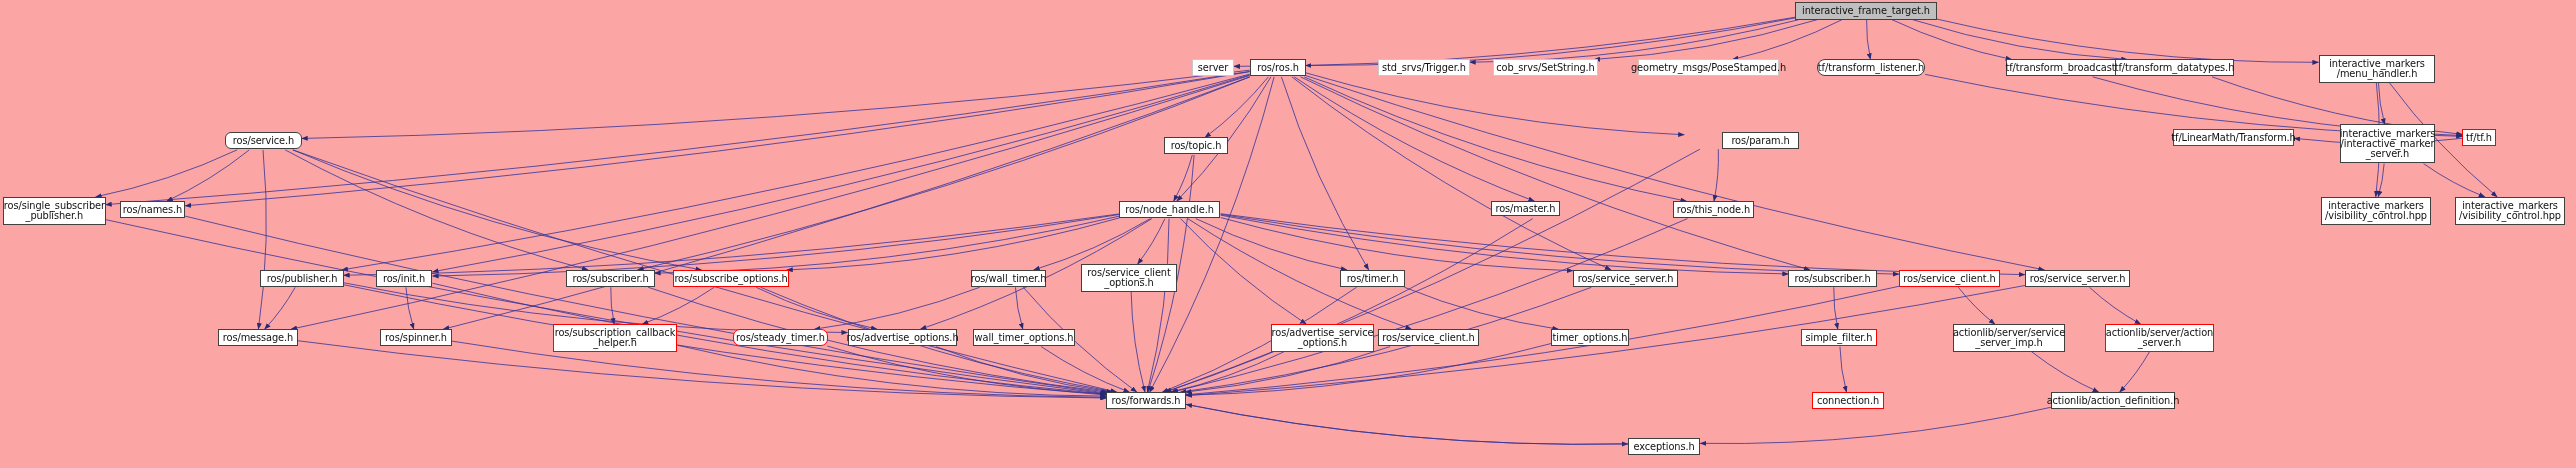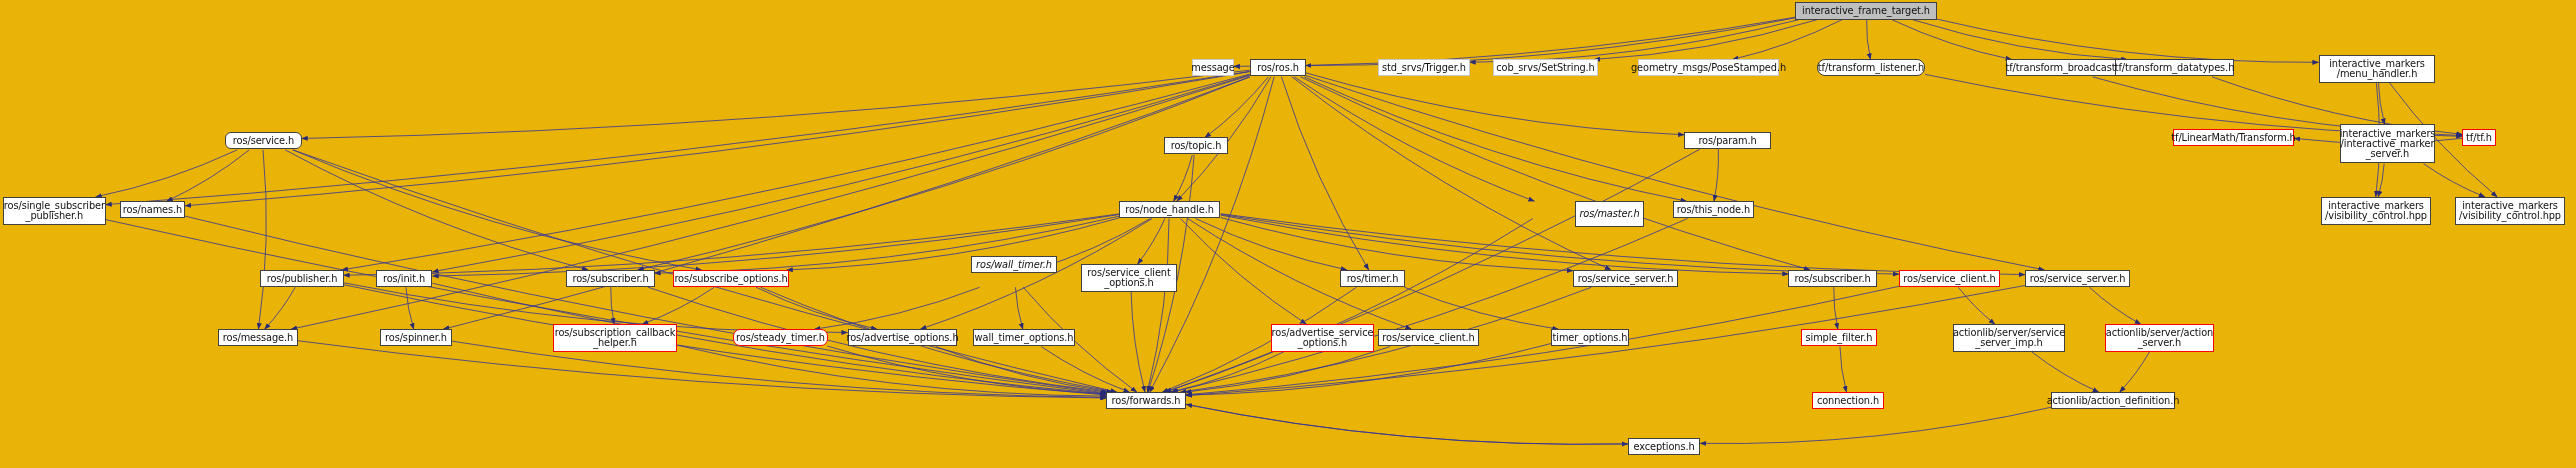--- a/index.html
+++ b/index.html
@@ -1,20 +1,20 @@
 <!DOCTYPE html>
 <html style="font-size:11.6px"><head>
 <meta charset="utf-8">
 <style>
   html,body{margin:0;padding:0;background:#ffffff;}
   #canvas{
     position:relative;
     width:2576px;
     height:469px;
-    background:#eab308;
+    background:#fca5a5;
     font-family:"DejaVu Sans","Liberation Sans",sans-serif;
     overflow:hidden;
   }
   #edges{position:absolute;left:0;top:0;width:2576px;height:469px;pointer-events:none;}
   .node{
     position:absolute;
     box-sizing:border-box;
     background:#ffffff;
     border:0.7px solid #404040;
     color:#101010;
@@ -149,53 +149,53 @@
         <path d="M2972.4,486.0 Q2955.0,516.5 2930.9,542.0" marker-end="url(#ah)"></path>
         <path d="M1640.0,558.9 Q1942.5,620.1 2251.0,613.5" marker-end="url(#ah)"></path>
         <path d="M2836.0,562.9 Q2596.5,617.0 2351.0,612.8" marker-end="url(#ah)"></path>
         <path d="M146.0,303.4 Q832.2,457.4 1530.0,544.4" marker-end="url(#ah)"></path>
         <path d="M256.0,298.6 Q886.6,454.4 1530.0,543.4" marker-end="url(#ah)"></path>
         <path d="M2251.0,613.5 Q1942.5,620.1 1640.0,558.9" marker-end="url(#ah)"></path>
       </g>
   </svg>
   <div id="node-layer">
       <div class="node root" style="left: 1795px; top: 2.2px; width: 142px; height: 17.4px; border-width: 1.2px;">interactive_frame_target.h</div>
-      <div class="node plain" style="left: 1192px; top: 59px; width: 42px; height: 17.4px;">message</div>
+      <div class="node plain" style="left: 1192px; top: 59px; width: 42px; height: 17.4px;">server</div>
       <div class="node" style="left: 1250px; top: 59px; width: 56px; height: 17.4px; border-width: 1.2px;">ros/ros.h</div>
       <div class="node plain" style="left: 1378px; top: 59px; width: 92px; height: 17.4px;">std_srvs/Trigger.h</div>
       <div class="node plain" style="left: 1493px; top: 59px; width: 105px; height: 17.4px;">cob_srvs/SetString.h</div>
       <div class="node plain" style="left: 1638px; top: 59px; width: 141px; height: 17.4px;">geometry_msgs/PoseStamped.h</div>
       <div class="node" style="left: 1817px; top: 59px; width: 108px; height: 17.4px; border-radius: 8px;">tf/transform_listener.h</div>
       <div class="node" style="left: 1974px; top: 59px; width: 127px; height: 17.4px; margin-left: 32px;">tf/transform_broadcaster.h</div>
       <div class="node" style="left: 2115px; top: 59px; width: 119px; height: 17.4px;">tf/transform_datatypes.h</div>
       <div class="node" style="left: 2319px; top: 55px; width: 116px; height: 27.5px;">interactive_markers
 /menu_handler.h</div>
       <div class="node" style="left: 225px; top: 132px; width: 77px; height: 17.4px; border-radius: 6px;">ros/service.h</div>
       <div class="node" style="left: 1164px; top: 137px; width: 64px; height: 17.4px;">ros/topic.h</div>
-      <div class="node" style="left: 1684px; top: 132px; width: 87px; height: 17.4px;">ros/param.h</div>
+      <div class="node" style="left: 1722px; top: 132px; width: 77px; height: 17.4px;">ros/param.h</div>
       <div class="node red" style="left: 2462px; top: 129px; width: 34px; height: 17.4px;">tf/tf.h</div>
       <div class="node" style="left: 2340px; top: 124px; width: 95px; height: 39px;">interactive_markers
 /interactive_marker
 _server.h</div>
       <div class="node" style="left: 2.9px; top: 197px; width: 103px; height: 27.5px;">ros/single_subscriber
 _publisher.h</div>
       <div class="node" style="left: 120px; top: 201px; width: 65px; height: 17.4px;">ros/names.h</div>
       <div class="node" style="left: 1119px; top: 201px; width: 101px; height: 17.4px;">ros/node_handle.h</div>
-      <div class="node" style="left: 1575px; top: 201px; width: 69px; height: 26px; font-style: italic;">ros/master.h</div>
+      <div class="node" style="left: 1491px; top: 201px; width: 69px; height: 15px;">ros/master.h</div>
       <div class="node" style="left: 1673px; top: 201px; width: 81px; height: 17.4px;">ros/this_node.h</div>
       <div class="node red" style="left: 2173px; top: 129px; width: 121px; height: 17.4px;">tf/LinearMath/Transform.h</div>
       <div class="node" style="left: 2321px; top: 197px; width: 110px; height: 27.5px;">interactive_markers
 /visibility_control.hpp</div>
       <div class="node" style="left: 2455px; top: 197px; width: 110px; height: 27.5px;">interactive_markers
 /visibility_control.hpp</div>
       <div class="node" style="left: 260px; top: 270px; width: 84px; height: 17.4px;">ros/publisher.h</div>
       <div class="node" style="left: 376px; top: 270px; width: 56px; height: 17.4px;">ros/init.h</div>
       <div class="node" style="left: 566px; top: 270px; width: 89px; height: 17.4px;">ros/subscriber.h</div>
       <div class="node red" style="left: 673px; top: 270px; width: 116px; height: 17.4px;">ros/subscribe_options.h</div>
-      <div class="node" style="left: 971px; top: 256px; width: 86px; height: 17.4px; font-style: italic;">ros/wall_timer.h</div>
+      <div class="node" style="left: 971px; top: 270px; width: 75px; height: 17.4px;">ros/wall_timer.h</div>
       <div class="node" style="left: 1081px; top: 264px; width: 96px; height: 27.5px;">ros/service_client
 _options.h</div>
       <div class="node" style="left: 1340px; top: 270px; width: 65px; height: 17.4px;">ros/timer.h</div>
       <div class="node" style="left: 1573px; top: 270px; width: 105px; height: 17.4px;">ros/service_server.h</div>
       <div class="node" style="left: 1788px; top: 270px; width: 89px; height: 17.4px;">ros/subscriber.h</div>
       <div class="node red" style="left: 1899px; top: 270px; width: 101px; height: 17.4px;">ros/service_client.h</div>
       <div class="node" style="left: 2025px; top: 270px; width: 105px; height: 17.4px;">ros/service_server.h</div>
       <div class="node" style="left: 218px; top: 329px; width: 80px; height: 17.4px;">ros/message.h</div>
       <div class="node" style="left: 380px; top: 329px; width: 72px; height: 17.4px;">ros/spinner.h</div>
       <div class="node red" style="left: 553px; top: 324px; width: 124px; height: 27.5px;">ros/subscription_callback

